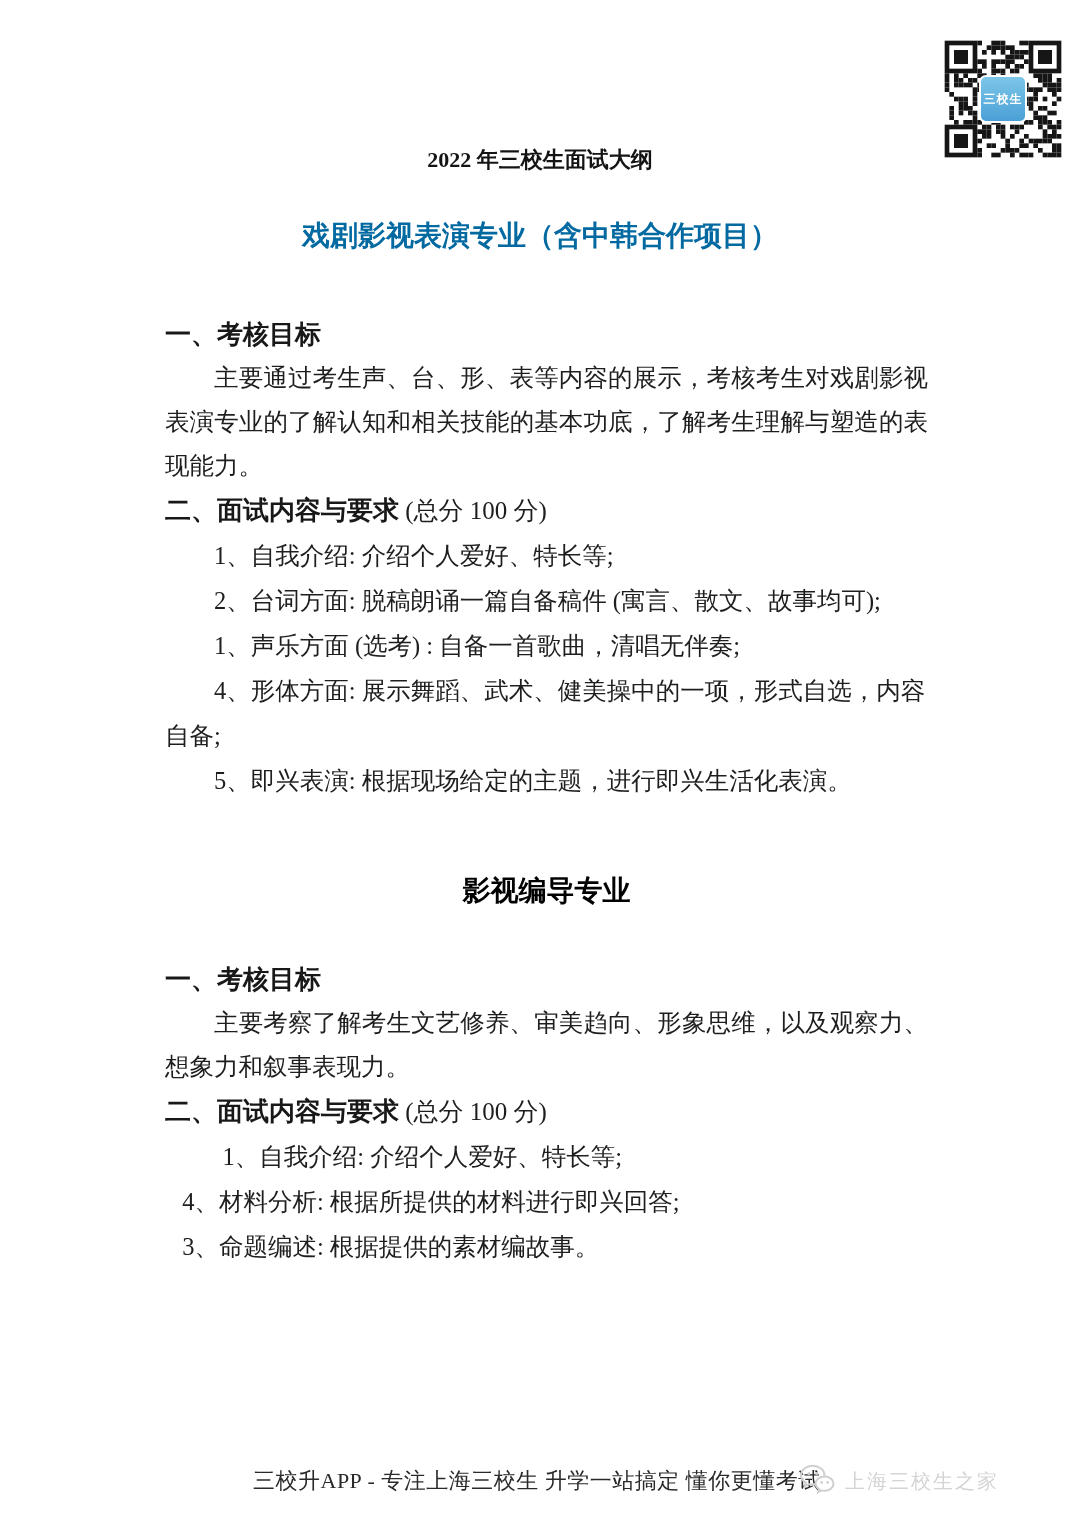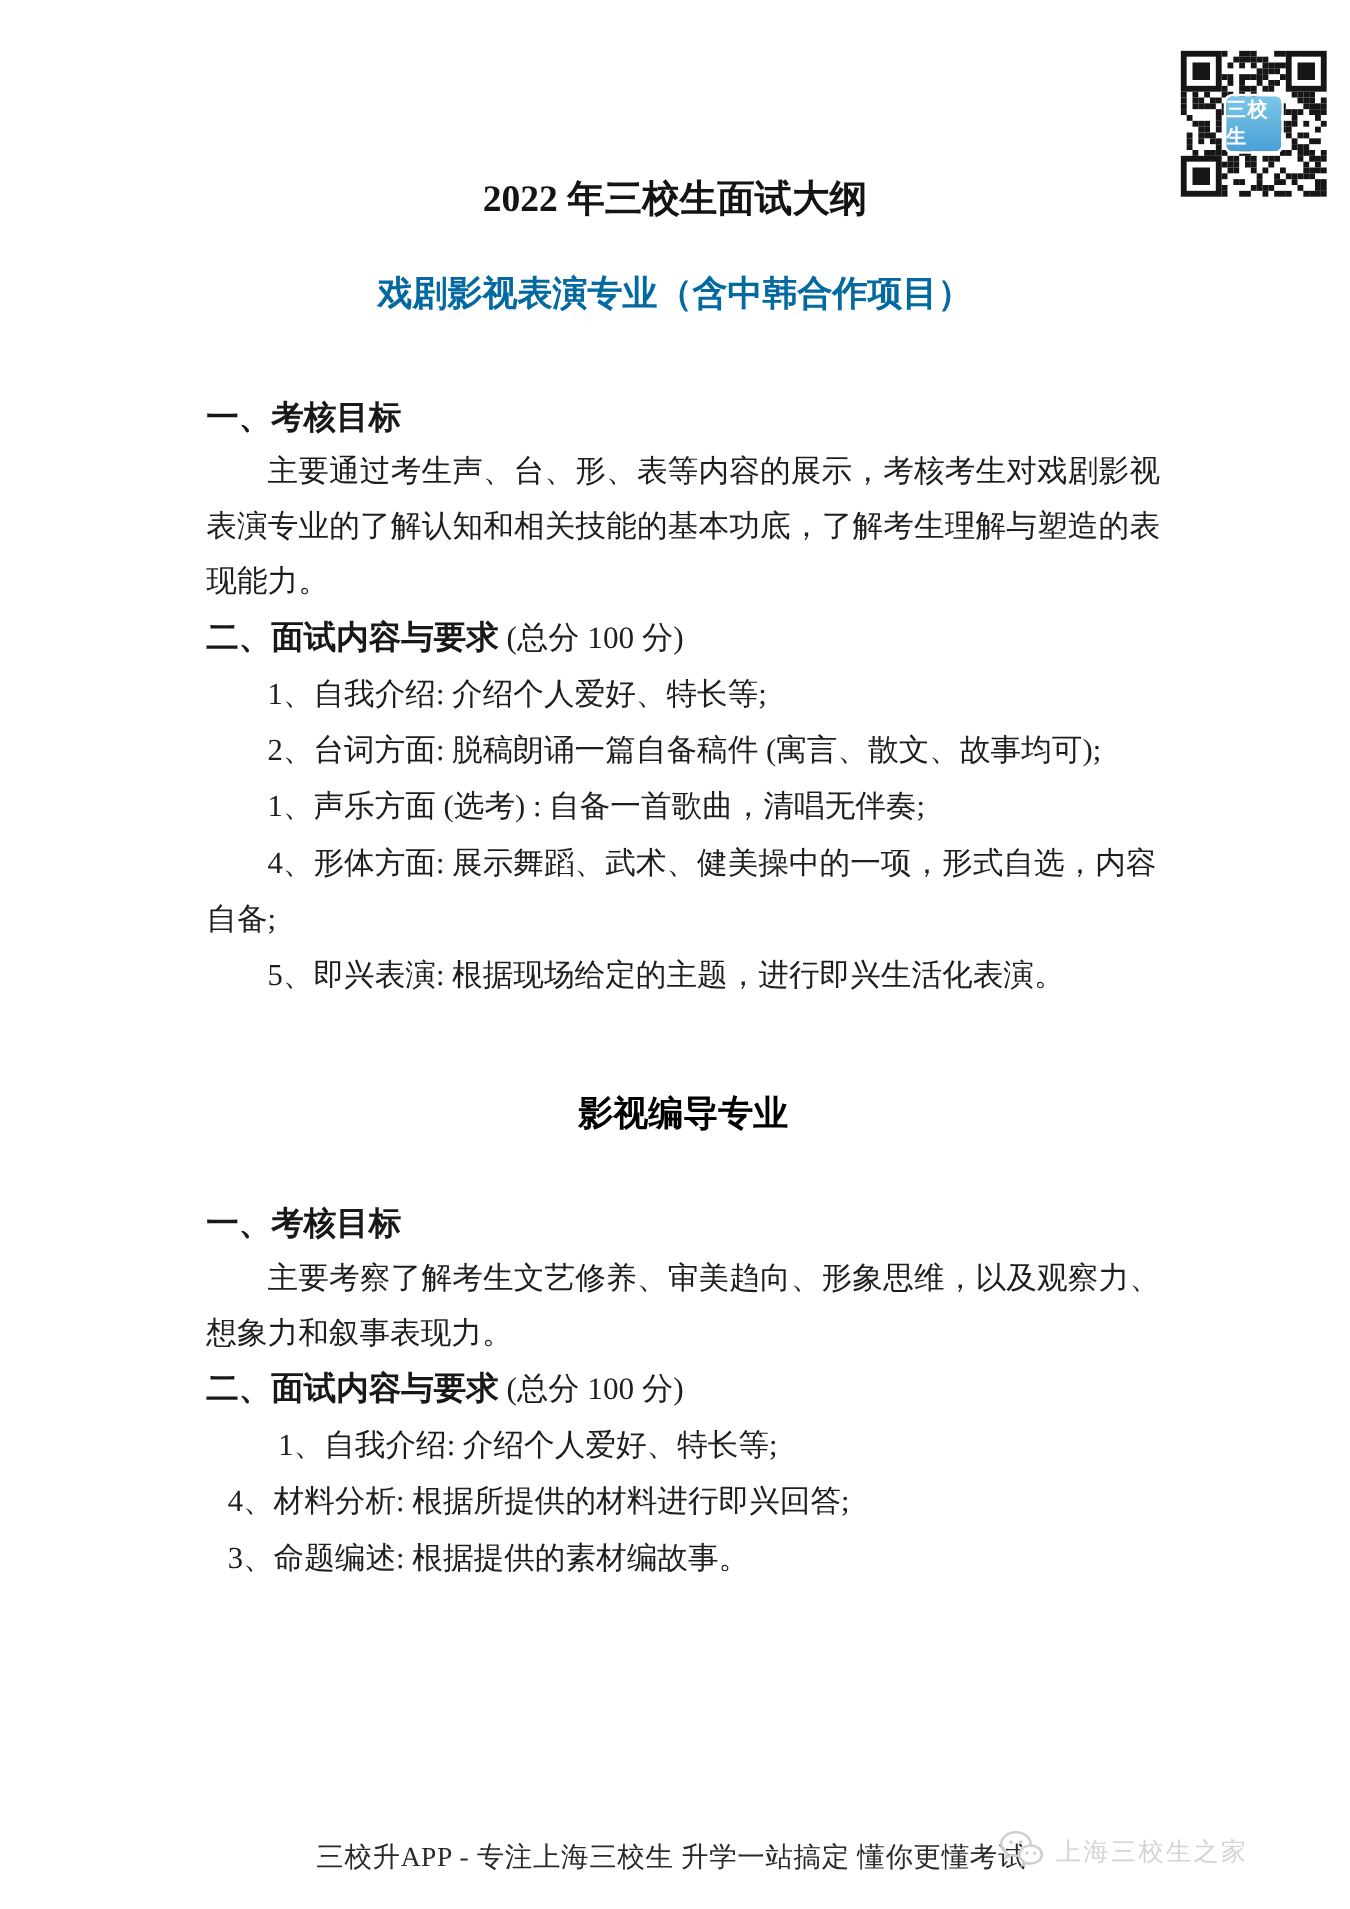--- a/index.html
+++ b/index.html
@@ -25,30 +25,30 @@
     position:absolute;
     left:50%;top:50%;
     width:44px;height:44px;
     transform:translate(-50%,-50%);
     background:linear-gradient(180deg,#7cc6e8 0%,#4aa0d6 100%);
     border-radius:7px;
     border:2px solid #ffffff;
     display:flex;align-items:center;justify-content:center;
     color:#ffffff;
     font-family:"DejaVu Sans","Liberation Sans",sans-serif;
-    font-size:16px;
+    font-size:12px;
     font-weight:700;
     letter-spacing:1px;
   }
   
   .doc-title{
     margin:0;
     padding-top:142px;
     text-align:center;
-    font-size:30px;
+    font-size:22px;
     font-weight:700;
     line-height:36px;
     color:#141414;
   }
   .doc-subtitle{
     margin:40px 0 0 0;
     text-align:center;
     font-size:28px;
     font-weight:700;
     line-height:36px;
@@ -95,21 +95,21 @@
     line-height:40px;
     color:#000000;
   }
   .sec2-goal{margin-top:46px;}
   
   .footer{
     position:absolute;
     top:1462px;
     left:253px;
     display:flex;
-    align-items:flex-end;
+    align-items:center;
     white-space:nowrap;
   }
   .footer-app{
     font-size:22px;
     color:#2a2a2a;
     letter-spacing:0.5px;
   }
   .watermark{
     display:flex;
     align-items:center;

